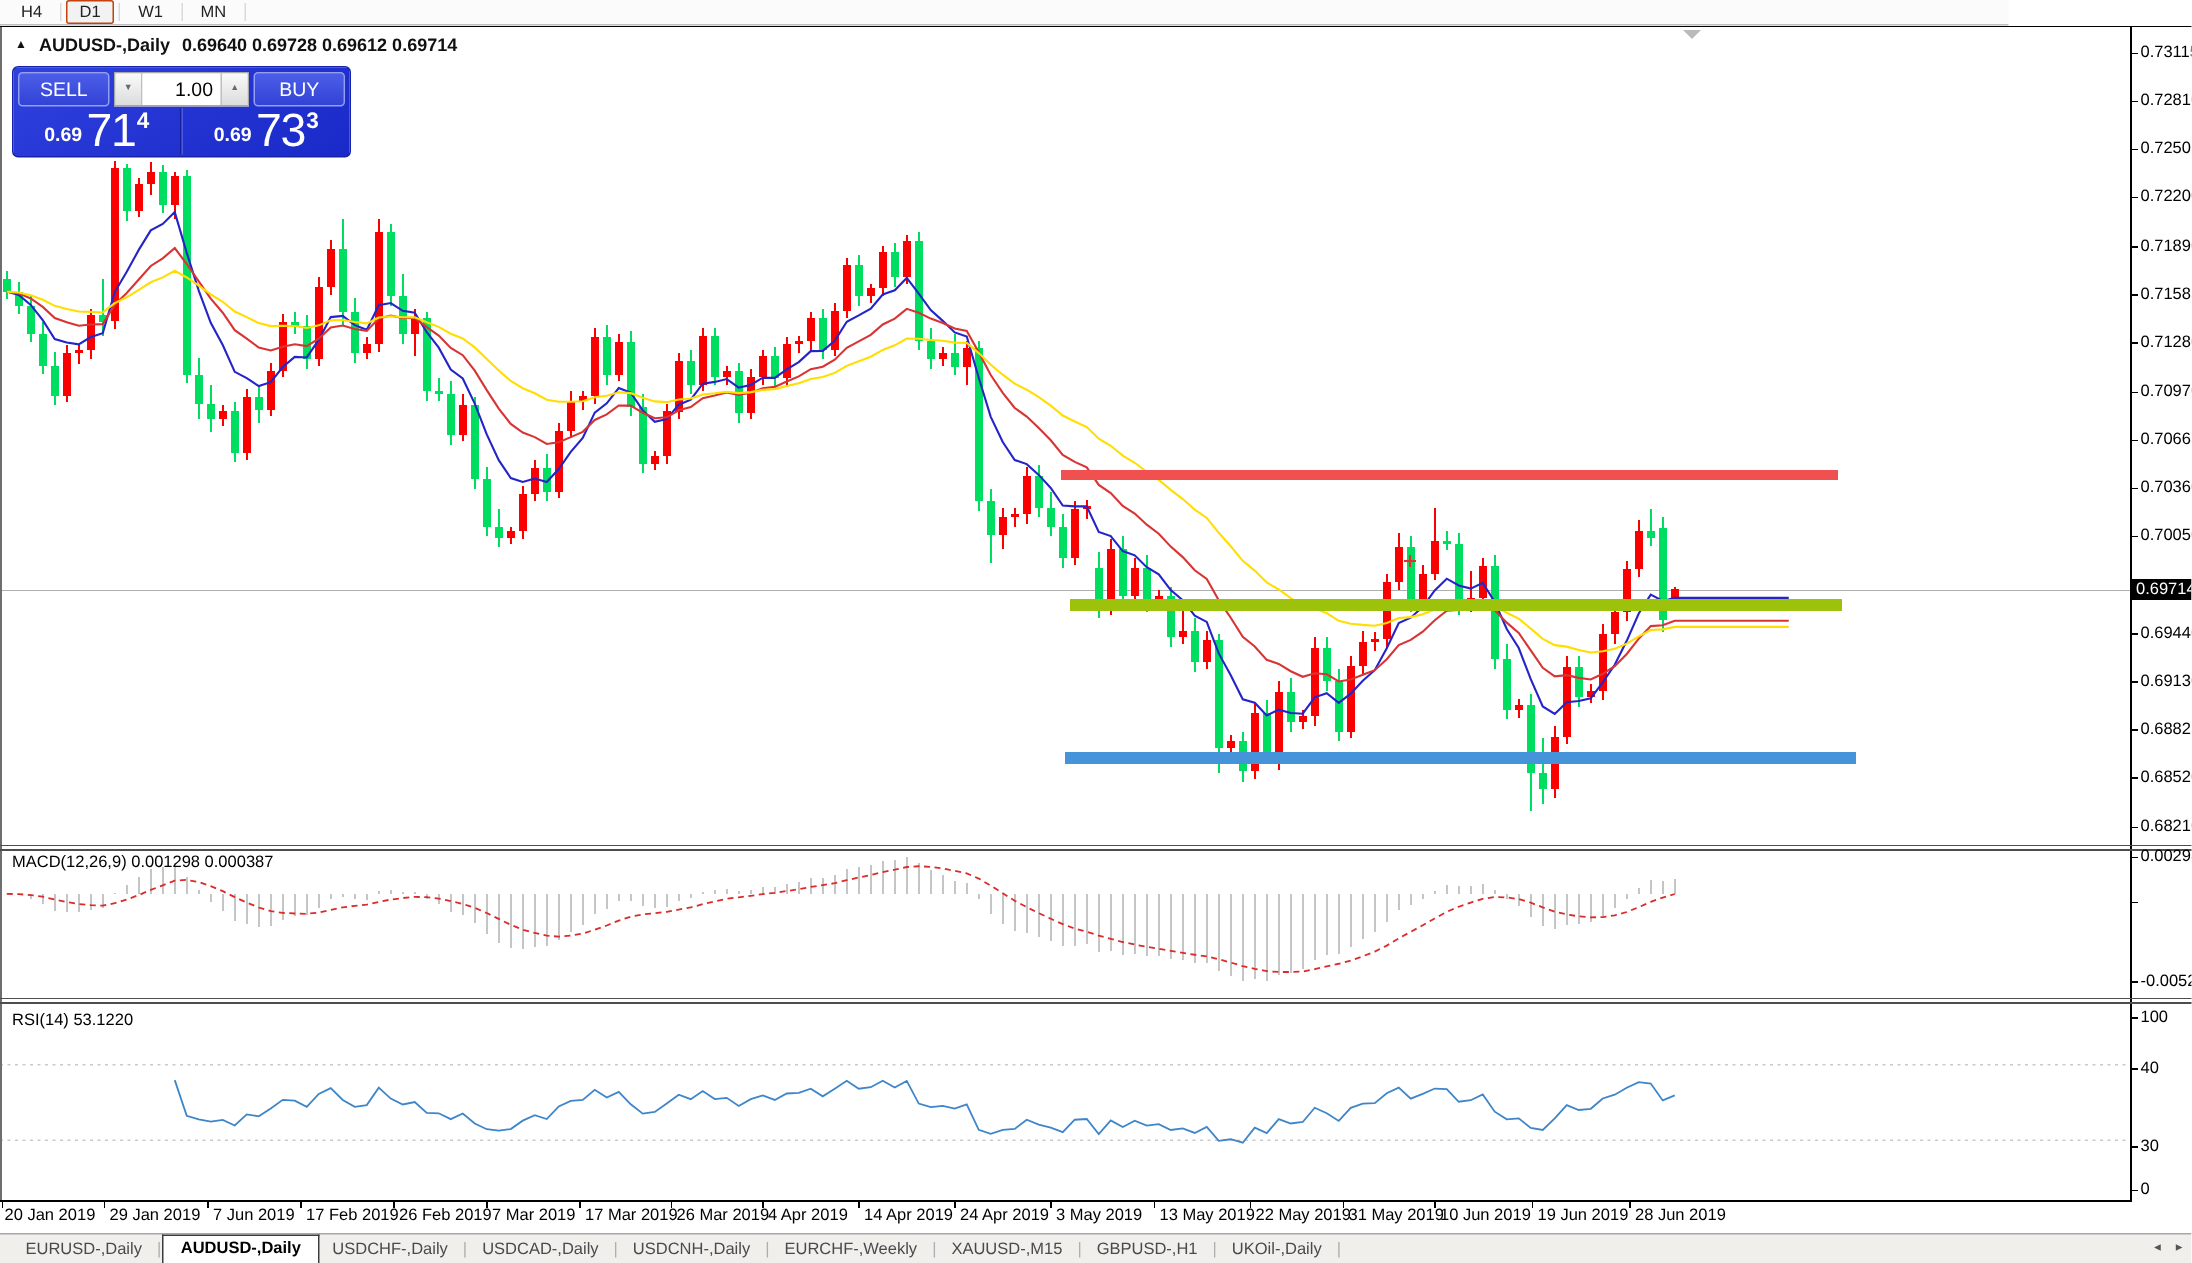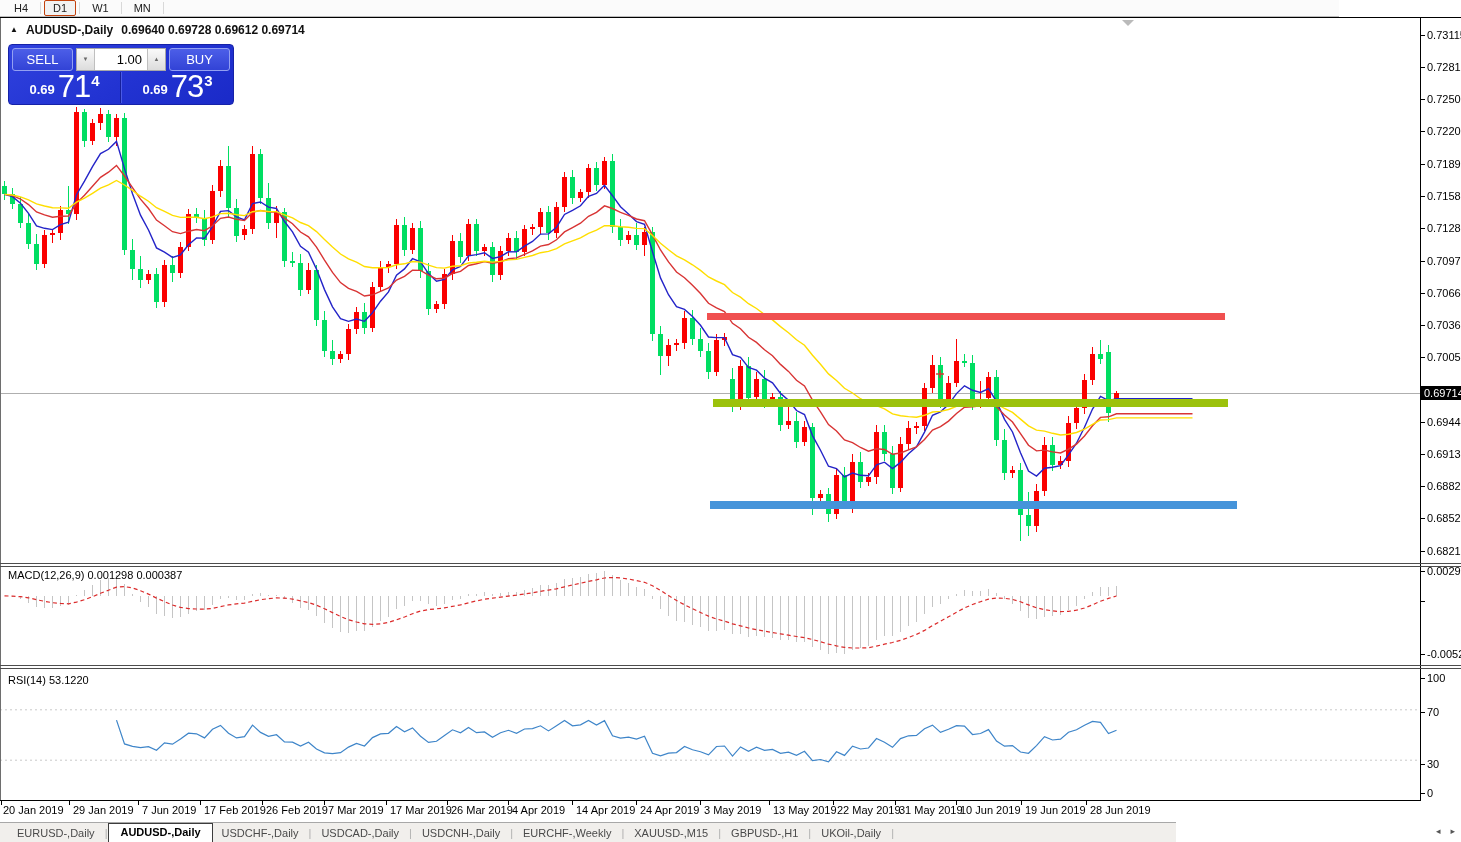--- a/index.html
+++ b/index.html
@@ -34,21 +34,21 @@
   .price-cell.buy{border-left:1px solid #4A5AE6;}
   .p-small{font-size:13px;font-weight:700;margin-right:3px;line-height:20px;}
   .p-big{font-size:31px;font-weight:400;line-height:27px;letter-spacing:-1px;}
   .p-sup{font-size:15px;font-weight:700;position:relative;top:-11px;margin-left:1px;}
   
   .pane-label{position:absolute;left:8px;font-size:11px;color:#000;}
   
   #price-tag{position:absolute;left:1421px;width:40px;height:14px;background:#000;color:#fff;
     font-size:11px;line-height:14px;padding-left:3px;box-sizing:border-box;}
   
-  #tab-bar{position:absolute;left:0;top:822px;width:1176px;height:20px;background:#F1EFEC;
+  #tab-bar{position:absolute;left:0;top:822px;width:1461px;height:20px;background:#F1EFEC;
     border-top:1px solid #A8A8A8;display:flex;align-items:center;padding-left:8px;box-sizing:border-box;
     font-size:11px;color:#4A4A4A;}
   .tab{padding:3px 9px;white-space:nowrap;}
   .tab.active{background:#fff;border:1px solid #3C3C3C;border-bottom:none;font-weight:700;color:#000;
     padding:2px 11px 4px 11px;}
   .tab-sep{color:#AFAFAF;padding:0 1px;}
   #tab-scroll{position:absolute;right:6px;top:826px;display:flex;gap:10px;font-size:9px;color:#555;}
 </style>
 </head>
 <body>
@@ -567,21 +567,21 @@
     <div class="ax" style="left: 1427px; top: 351px;">0.70050</div>
     <div class="ax" style="left: 1427px; top: 416px;">0.69440</div>
     <div class="ax" style="left: 1427px; top: 448px;">0.69130</div>
     <div class="ax" style="left: 1427px; top: 480px;">0.68825</div>
     <div class="ax" style="left: 1427px; top: 512px;">0.68520</div>
     <div class="ax" style="left: 1427px; top: 545px;">0.68210</div>
     <div class="ax" style="left: 1427px; top: 565px;">0.002984</div>
     <div class="ax" style="left: 1427px; top: 595px; padding-left: 44px;">0.00</div>
     <div class="ax" style="left: 1427px; top: 648px;">-0.005256</div>
     <div class="ax" style="left: 1427px; top: 672px;">100</div>
-    <div class="ax" style="left: 1427px; top: 706px;">70</div>
+    <div class="ax" style="left: 1427px; top: 706px;">40</div>
     <div class="ax" style="left: 1427px; top: 758px;">30</div>
     <div class="ax" style="left: 1427px; top: 787px;">0</div>
     <div class="ax" style="left: 3px; top: 804px;">20 Jan 2019</div>
     <div class="ax" style="left: 73px; top: 804px;">29 Jan 2019</div>
     <div class="ax" style="left: 142px; top: 804px;">7 Jun 2019</div>
     <div class="ax" style="left: 204px; top: 804px;">17 Feb 2019</div>
     <div class="ax" style="left: 266px; top: 804px;">26 Feb 2019</div>
     <div class="ax" style="left: 328px; top: 804px;">7 Mar 2019</div>
     <div class="ax" style="left: 390px; top: 804px;">17 Mar 2019</div>
     <div class="ax" style="left: 451px; top: 804px;">26 Mar 2019</div>

